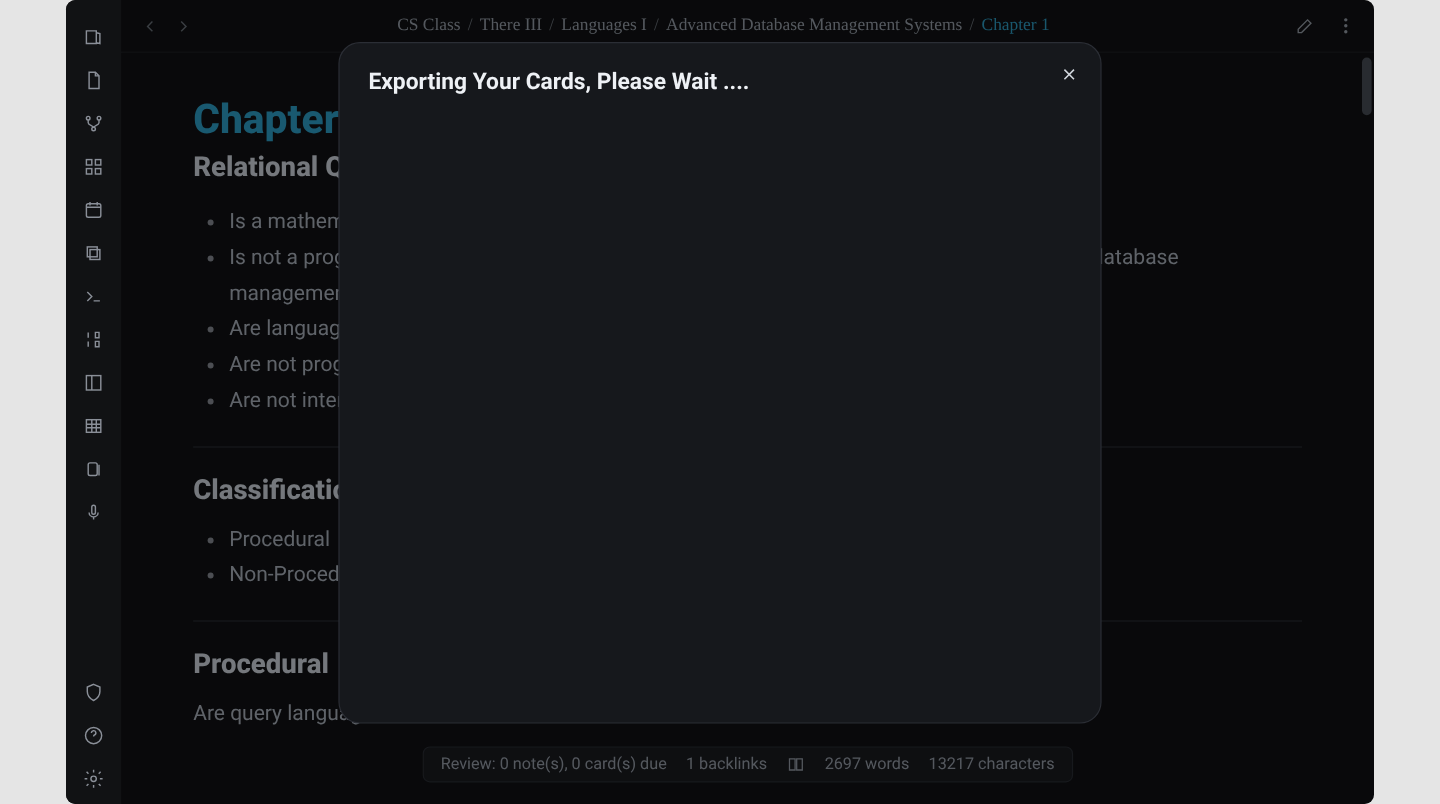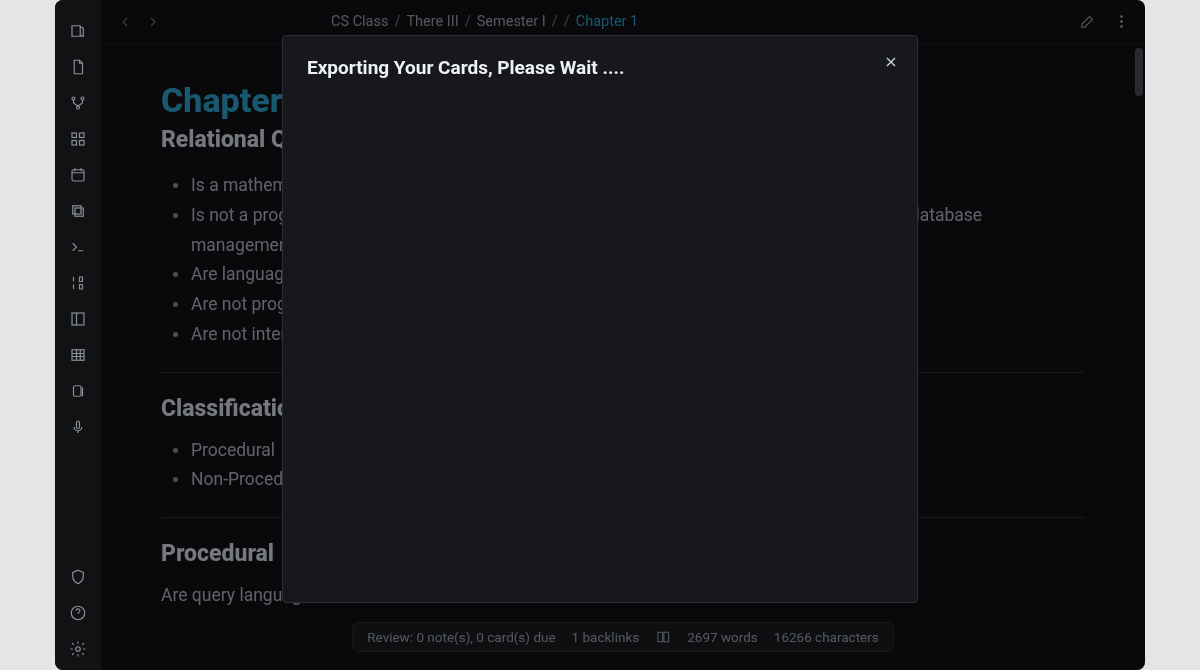--- a/index.html
+++ b/index.html
@@ -55,20 +55,21 @@
     flex-direction: column;
     position: relative;
   }
   .topbar {
     height: 44px;
     display: flex;
     align-items: center;
     padding: 0 14px;
     gap: 8px;
     border-bottom: 1px solid #1e2024;
+    font-family: Liberation Serif, serif;
   }
   .nav-arrow {
     width: 20px; height: 20px;
     color: #6b717a;
     display: flex; align-items: center; justify-content: center;
     cursor: pointer;
   }
   .nav-arrow svg { width: 16px; height:16px; stroke: currentColor; fill:none; stroke-width:1.8; }
   .breadcrumb {
     margin-left: 160px;
@@ -185,21 +186,21 @@
   }
   .modal {
     position: absolute;
     top: 35px;
     left: 50%;
     transform: translateX(-50%);
     width: 636px;
     height: 568px;
     background: #16181c;
     border: 1px solid #2b2e35;
-    border-radius: 4px;
+    border-radius: 18px;
     padding: 20px 24px;
     color: #e5e9ef;
     z-index: 10;
     pointer-events: auto;
   }
   .modal-close {
     position: absolute;
     top: 14px;
     right: 14px;
     width: 24px;
@@ -330,22 +331,23 @@
       <div class="nav-arrow">
           <svg viewBox="0 0 24 24">
             <path d="M9 6l6 6-6 6"></path>
           </svg>
         </div>
       <div class="breadcrumb">
         <span class="crumb">CS Class</span>
         <span class="sep">/</span>
         <span class="crumb">There III</span>
         <span class="sep">/</span>
-        <span class="crumb">Semester I</span>
+        <span class="crumb">Languages I</span>
         <span class="sep">/</span>
+        <span class="crumb">Advanced Database Management Systems</span>
         <span class="sep">/</span>
         <span class="crumb active">Chapter 1</span>
       </div>
       <div class="topbar-right">
         <div class="tb-icon">
             <svg viewBox="0 0 24 24">
               <path d="M4 20h4L19 9l-4-4L4 16v4z"></path>
             </svg>
           </div>
         <div class="tb-icon">
@@ -385,21 +387,21 @@
 
     <div class="statusbar">
       <span>Review: 0 note(s), 0 card(s) due</span>
       <span>1 backlinks</span>
       <span class="sb-icon">
           <svg viewBox="0 0 24 24">
             <path d="M4 5h7v14H4zM20 5h-7v14h7zM11 5v14"></path>
           </svg>
         </span>
       <span>2697 words</span>
-      <span>16266 characters</span>
+      <span>13217 characters</span>
     </div>
 
     <div class="overlay"></div>
   </div>
 
   <div class="modal">
     <div class="modal-close">
         <svg viewBox="0 0 24 24">
           <path d="M6 6l12 12M18 6L6 18"></path>
         </svg>

